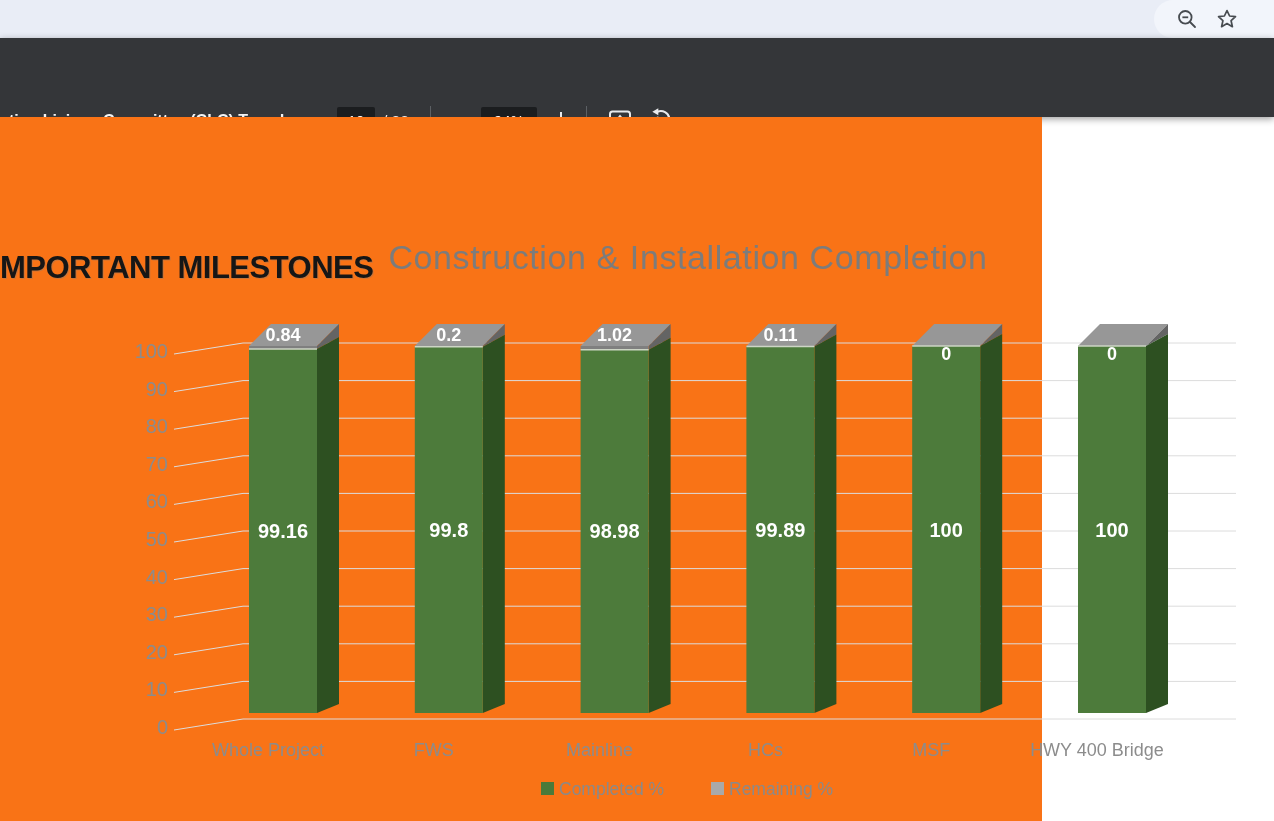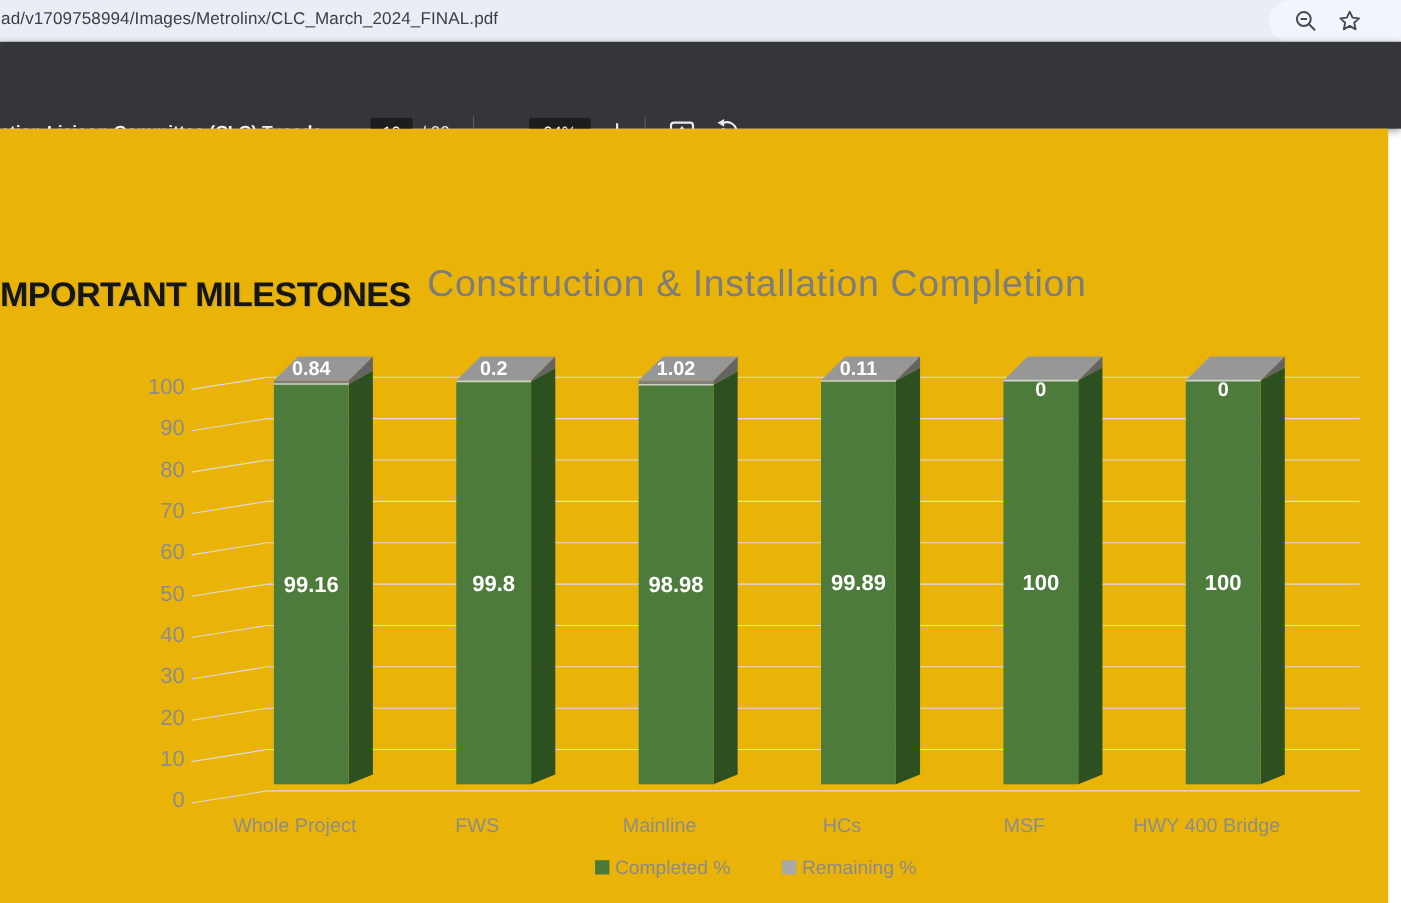--- a/index.html
+++ b/index.html
@@ -54,37 +54,36 @@
     position: absolute; left: 481px; top: 69px; width: 56px; height: 27px;
     background: #1b1d1f; border-radius: 2px; color: #ffffff;
     font-size: 15px; text-align: center; line-height: 27px; cursor: pointer;
   }
   .btn-plus { left: 549px; top: 69px; }
   .btn-fit { left: 606px; top: 68px; }
   .btn-rotate { left: 646px; top: 68px; }
 
   
   .pdf-page {
-    position: absolute; left: 0; top: 117px; width: 1262px; height: 704px;
-    background: #eab308;
+    position: absolute; left: 0; top: 117px; width: 1042px; height: 704px;
+    background: #f97316;
   }
   .page-heading {
     position: absolute; left: 0; top: 133px;
     font-size: 31px; font-weight: 700; letter-spacing: -0.5px; color: #161616;
     text-shadow: 1px 1px 0 rgba(120,120,120,0.35);
     white-space: nowrap;
   }
   #chart-svg { position: absolute; left: 0; top: 220px; }
 </style>
 </head>
 <body>
 
 <div class="browser-bar">
   <div class="right-pill"></div>
-  <div class="url-text">ad/v1709758994/Images/Metrolinx/CLC_March_2024_FINAL.pdf</div>
 
   <svg class="omni-icon zoom" viewBox="0 0 22 22">
     <circle cx="9.3" cy="9.3" r="6.3" fill="none" stroke="#474b50" stroke-width="1.8"></circle>
     <line x1="14" y1="14" x2="19" y2="19" stroke="#474b50" stroke-width="1.8" stroke-linecap="round"></line>
     <line x1="6.4" y1="9.3" x2="12.2" y2="9.3" stroke="#474b50" stroke-width="1.8"></line>
   </svg>
 
   <svg class="omni-icon star" viewBox="0 0 22 22">
     <polygon points="11,2.6 13.6,8 19.5,8.7 15.1,12.7 16.4,18.7 11,15.5 5.6,18.7 6.9,12.7 2.5,8.7 8.4,8" fill="none" stroke="#474b50" stroke-width="1.7" stroke-linejoin="round"></polygon>
   </svg>

